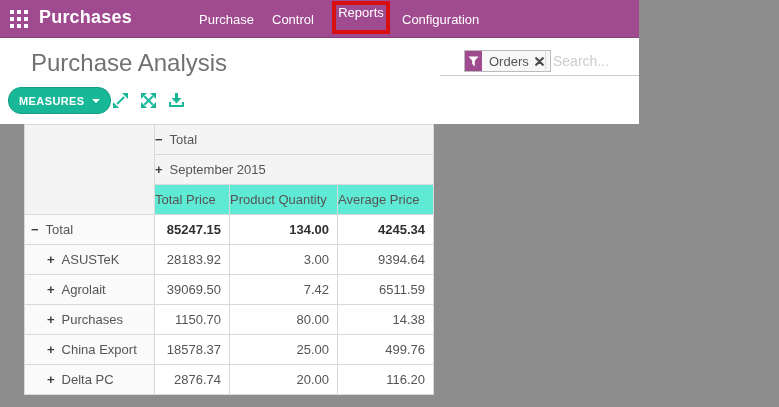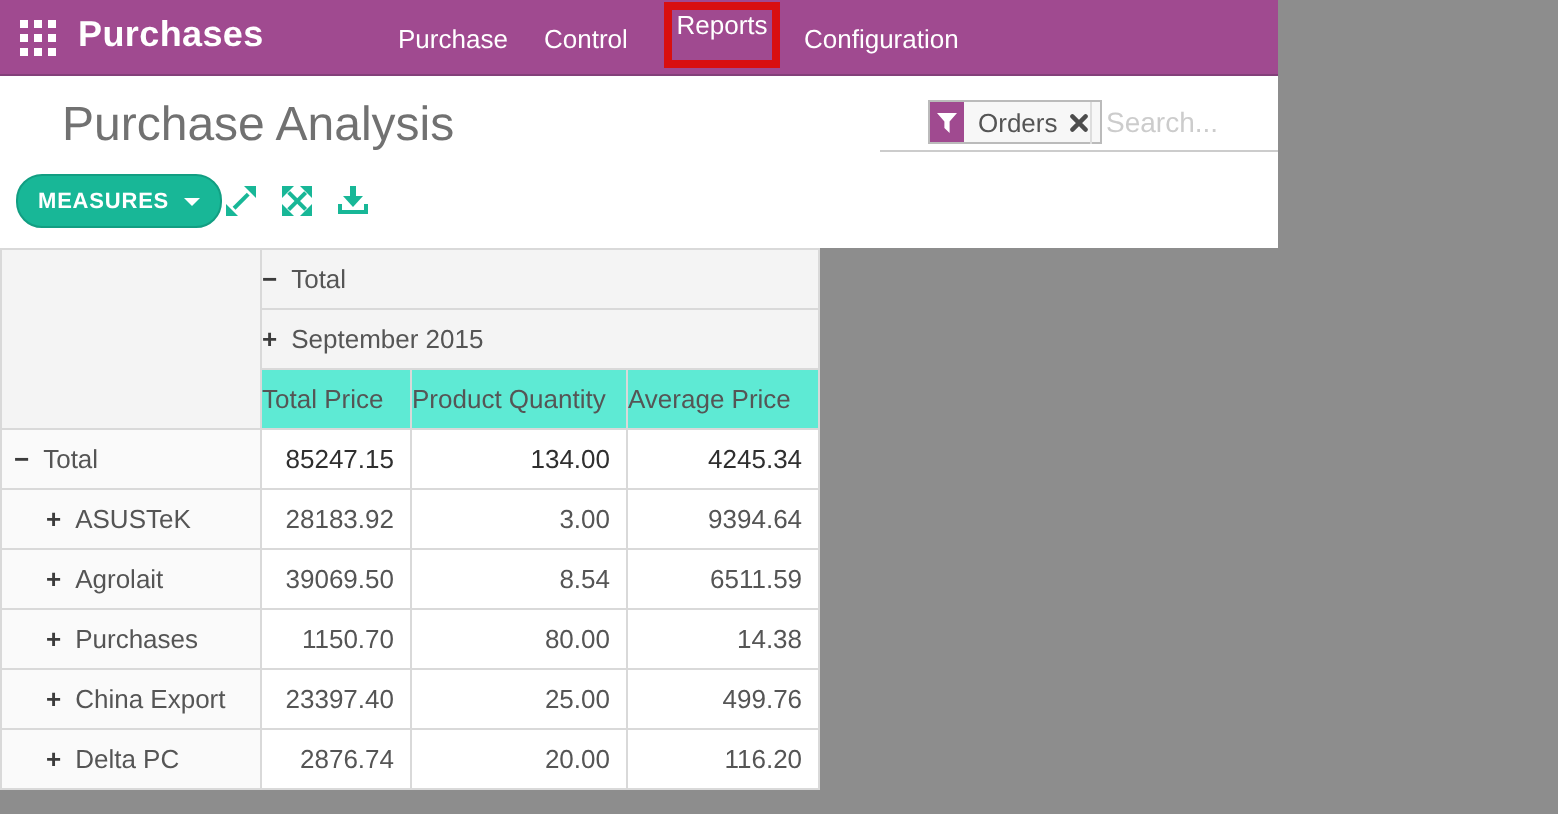--- a/index.html
+++ b/index.html
@@ -45,31 +45,31 @@
                   display:flex; align-items:center; gap:7px; cursor:pointer;
                   font-family:"Liberation Sans", sans-serif; }
   .caret-down { width:0; height:0; border-left:4px solid transparent; border-right:4px solid transparent;
                 border-top:4px solid #ffffff; }
   .icon-btn { position:absolute; top:54px; width:17px; height:17px; cursor:pointer; }
   .icon-flip { left:112px; } .icon-expand { left:140px; } .icon-download { left:168px; }
 
   
   .pivot-wrap { position:absolute; left:0; top:124px; }
   table.pivot { border-collapse:collapse; table-layout:fixed; width:409px; background:#ffffff;
-                font-size:13px; color:#555555; }
+                font-size:13px; color:#555555;margin-left:24px; }
   .pivot th, .pivot td { border:1px solid #d9d9d9; height:30px; padding:0; font-weight:normal; }
   .corner-th { background:#f4f4f4; }
   .group-th { background:#f4f4f4; text-align:left; padding-left:7px; cursor:pointer; }
   .measure-th { background:#5eead4; text-align:left; padding-left:5px; color:#555; cursor:pointer; }
   .expander { font-weight:bold; color:#3c3c3c; display:inline-block; margin-right:7px; font-size:13px; }
   .row-th { background:#fafafa; text-align:left; cursor:pointer; }
   .row-th.lvl0 { padding-left:6px; }
   .row-th.lvl1 { padding-left:22px; }
   .val { text-align:right; padding-right:8px !important; background:#ffffff; }
-  tr.total-row .val { font-weight:normal; color:#2f2f2f; }
+  tr.total-row .val { font-weight:bold; color:#2f2f2f; }
 </style>
 </head>
 <body>
 
 <div class="screen">
 
   <header class="topbar">
     <span class="apps-icon">
       <svg width="18" height="18" viewBox="0 0 18 18">
         <g fill="#ffffff">
@@ -204,36 +204,36 @@
         </th>
         <td class="val">28183.92</td>
         <td class="val">3.00</td>
         <td class="val">9394.64</td>
       </tr>
       <tr>
         <th class="row-th lvl1">
           <span class="expander">+</span><span>Agrolait</span>
         </th>
         <td class="val">39069.50</td>
-        <td class="val">8.54</td>
+        <td class="val">7.42</td>
         <td class="val">6511.59</td>
       </tr>
       <tr>
         <th class="row-th lvl1">
           <span class="expander">+</span><span>Purchases</span>
         </th>
         <td class="val">1150.70</td>
         <td class="val">80.00</td>
         <td class="val">14.38</td>
       </tr>
       <tr>
         <th class="row-th lvl1">
           <span class="expander">+</span><span>China Export</span>
         </th>
-        <td class="val">23397.40</td>
+        <td class="val">18578.37</td>
         <td class="val">25.00</td>
         <td class="val">499.76</td>
       </tr>
       <tr>
         <th class="row-th lvl1">
           <span class="expander">+</span><span>Delta PC</span>
         </th>
         <td class="val">2876.74</td>
         <td class="val">20.00</td>
         <td class="val">116.20</td>

